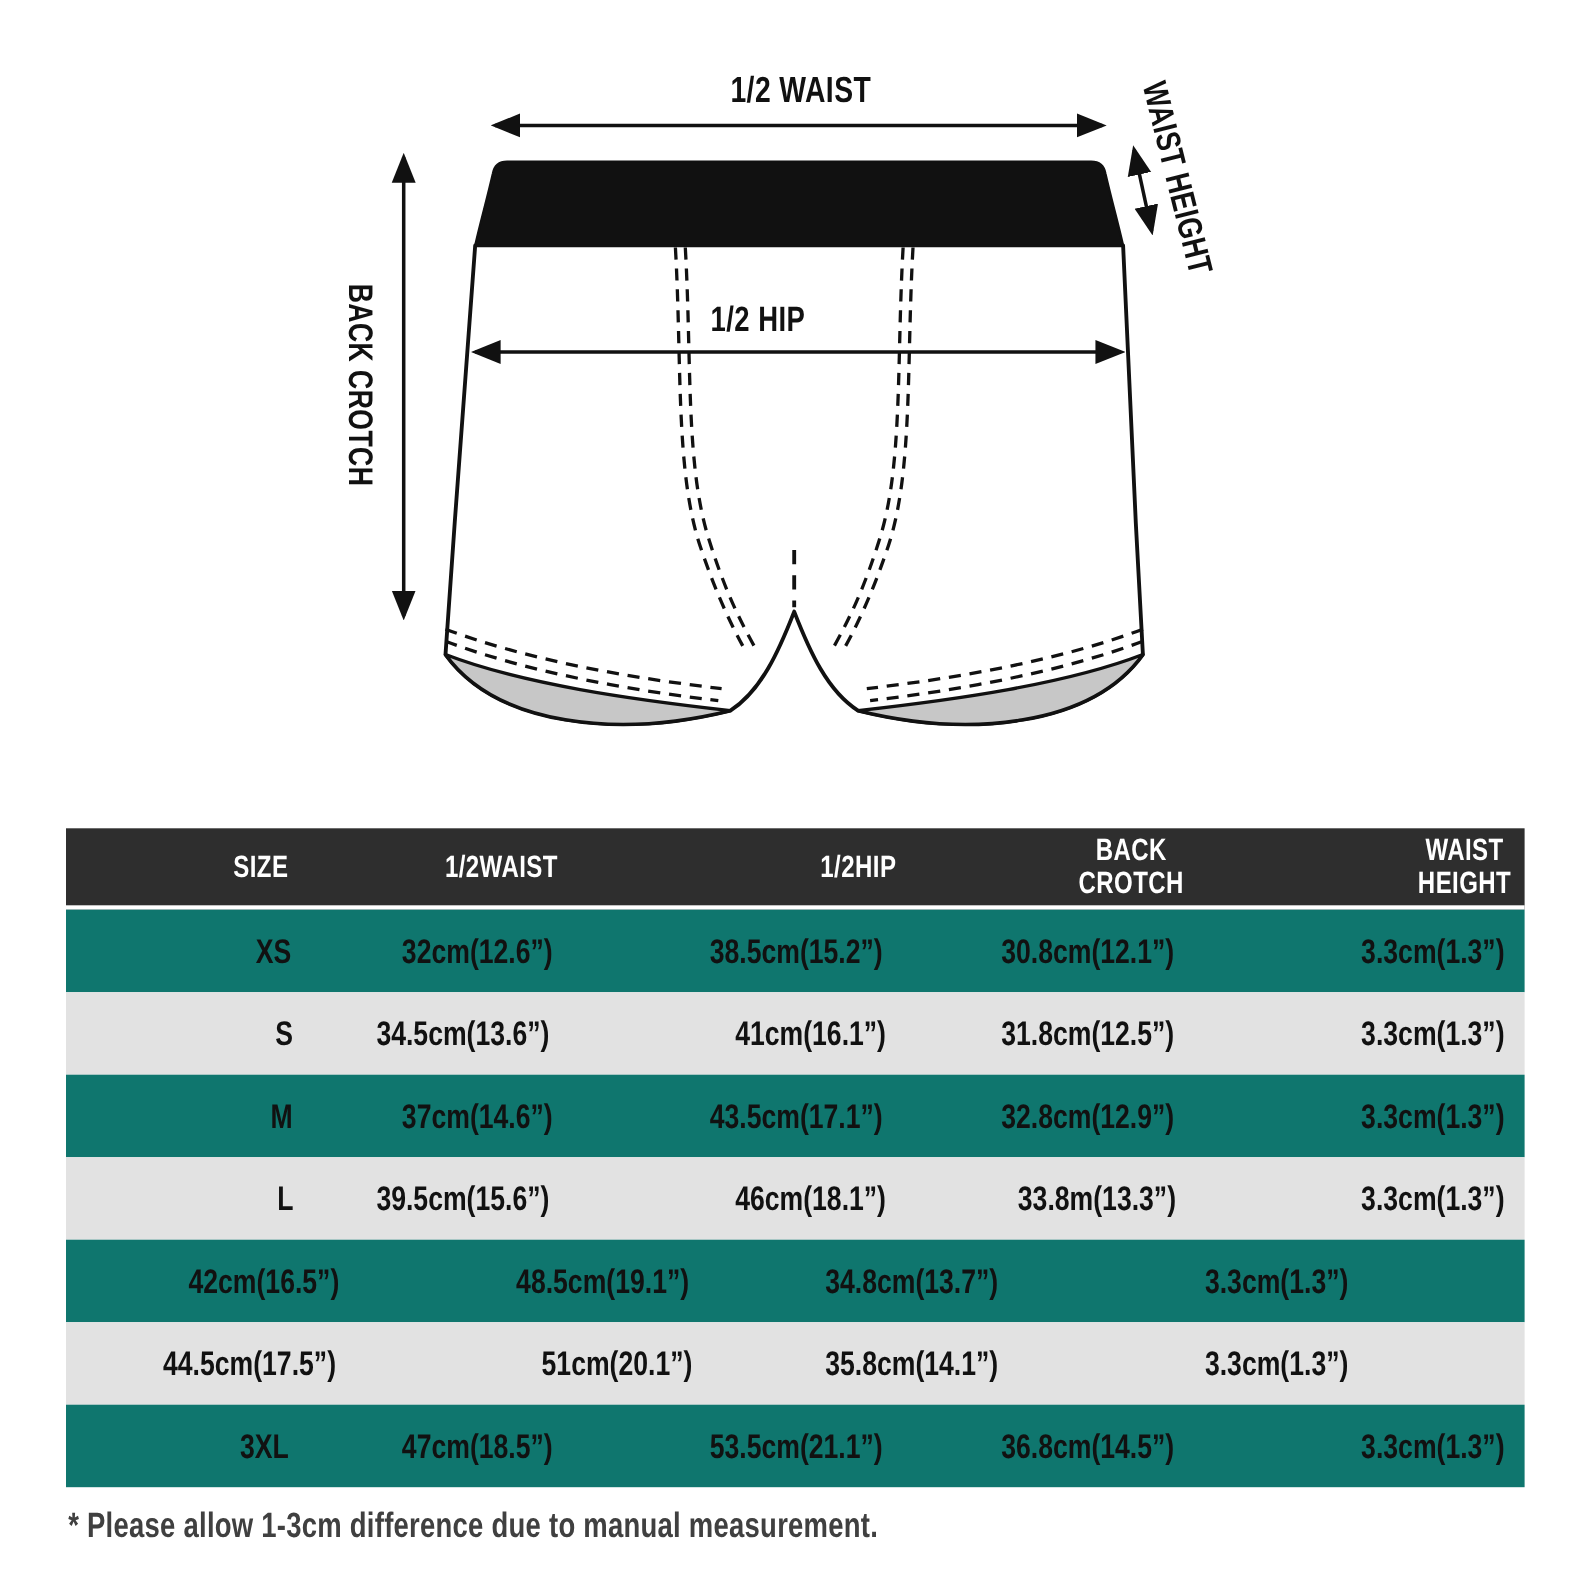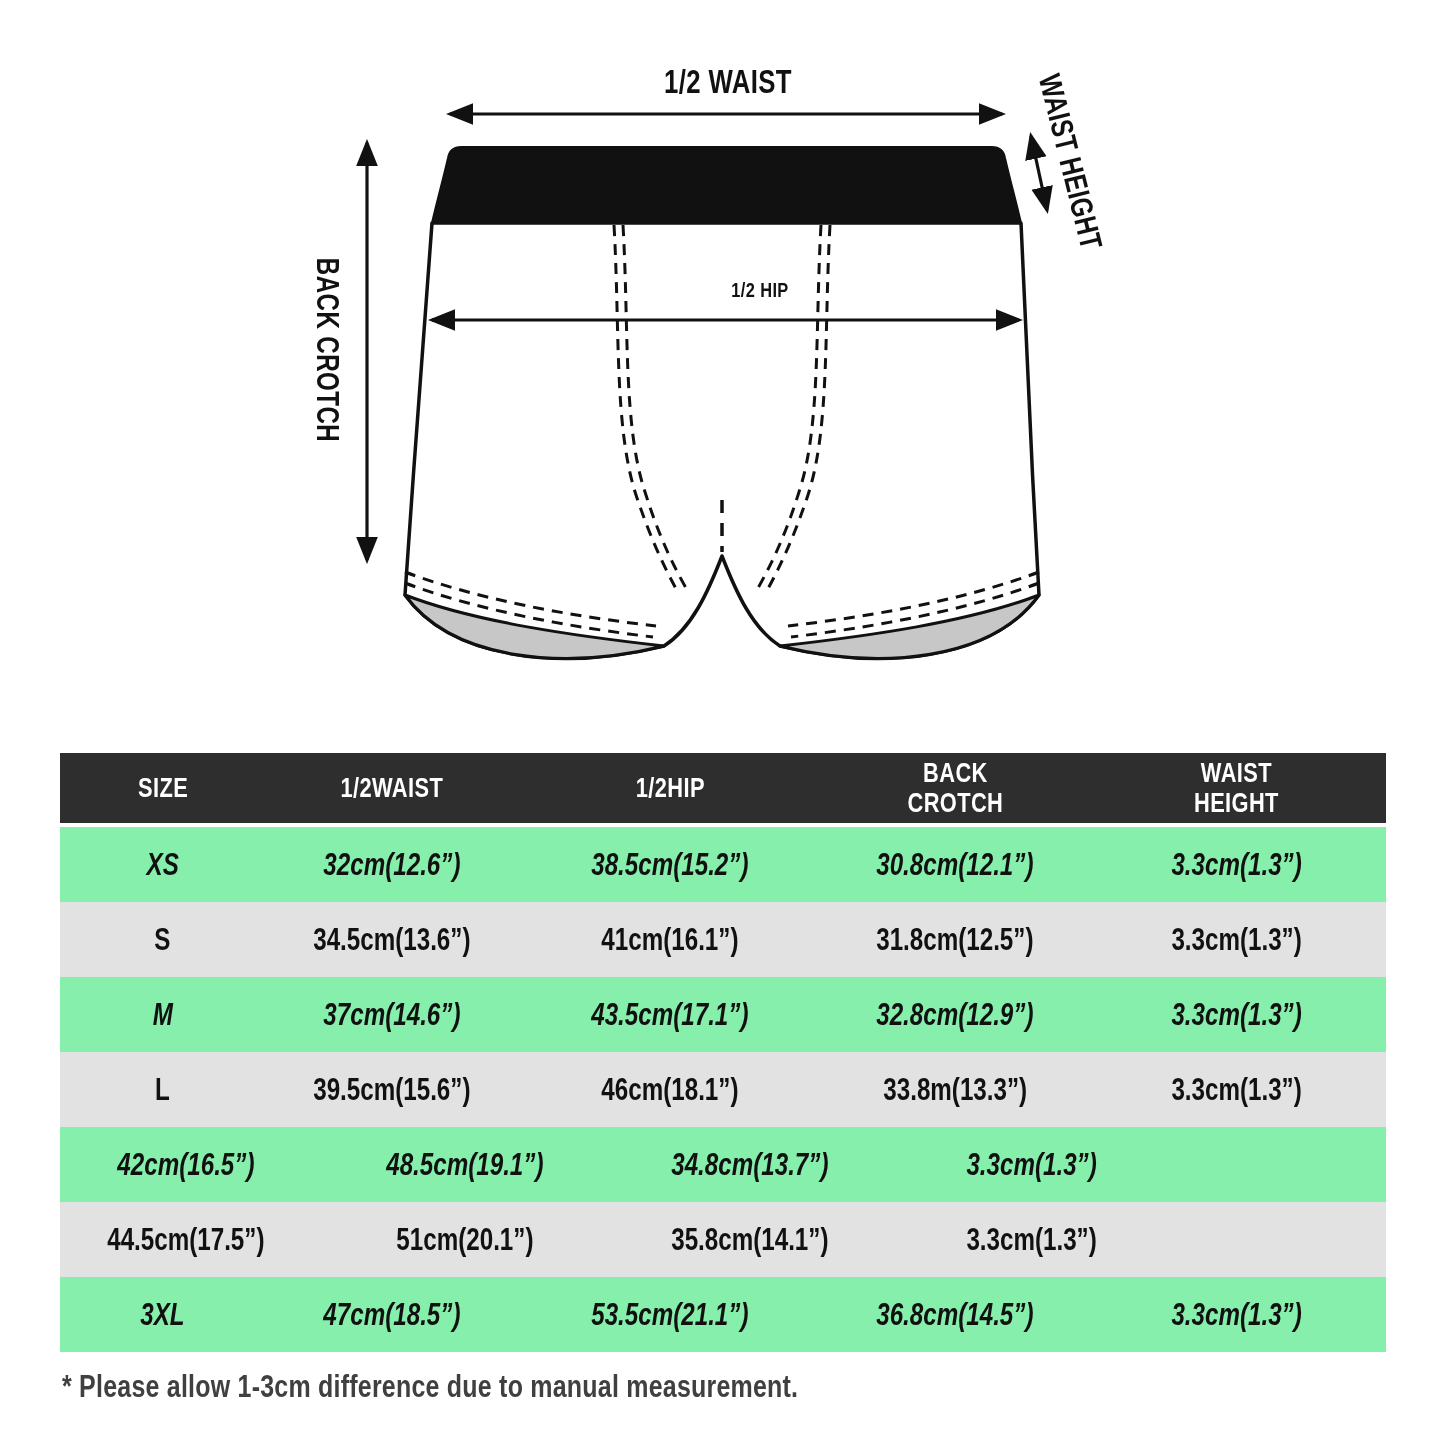--- a/index.html
+++ b/index.html
@@ -9,31 +9,31 @@
   }
   
   .diagram{position:absolute;left:0;top:0;width:1149px;height:730px;}
   .diagram svg{position:absolute;left:0;top:0;}
   .dlabel{
     position:absolute;font-weight:700;color:#111;white-space:nowrap;
     letter-spacing:.5px;
   }
   .cond{display:inline-block;transform:scaleX(.78);transform-origin:center;}
   .lbl-waist{left:728px;top:82px;font-size:33px;transform:translate(-50%,-50%);}
-  .lbl-hip{left:760px;top:290px;font-size:21px;transform:translate(-50%,-50%);}
+  .lbl-hip{left:689px;top:290px;font-size:32px;transform:translate(-50%,-50%);}
   .lbl-backcrotch{left:327px;top:350px;font-size:31px;transform:translate(-50%,-50%) rotate(90deg);}
   .lbl-waistheight{left:1070px;top:162px;font-size:31px;transform:translate(-50%,-50%) rotate(76deg);}
   
   .size-table{position:absolute;left:60px;top:753px;width:1326px;}
   .trow{display:flex;width:100%;}
   .thead{background:#2e2e2e;color:#fff;height:70px;border-bottom:4px solid #ffffff;}
   .tbody-row{height:75px;font-weight:700;font-size:31px;color:#111;}
-  .row-light{background:#86efac;font-style:italic;}
+  .row-light{background:#0f766e;}
   .row-dark{background:#e2e2e2;}
-  .tcell{display:flex;align-items:center;justify-content:center;text-align:center;}
+  .tcell{display:flex;align-items:center;justify-content:flex-end;text-align:center;padding-left:16px;}
   .c0{width:15.5%;}.c1{width:19%;}.c2{width:23%;}.c3{width:20%;}.c4{width:22.5%;}
   .thead .tcell{font-weight:700;font-size:28px;line-height:1.08;letter-spacing:.5px;}
   .thead .tcell span{white-space:pre-line;}
   
   .footnote{
     position:absolute;left:62px;top:1368px;font-size:32px;font-weight:700;color:#404040;
     letter-spacing:.3px;
   }
   .footnote .cond{transform-origin:left center;}
 </style>

